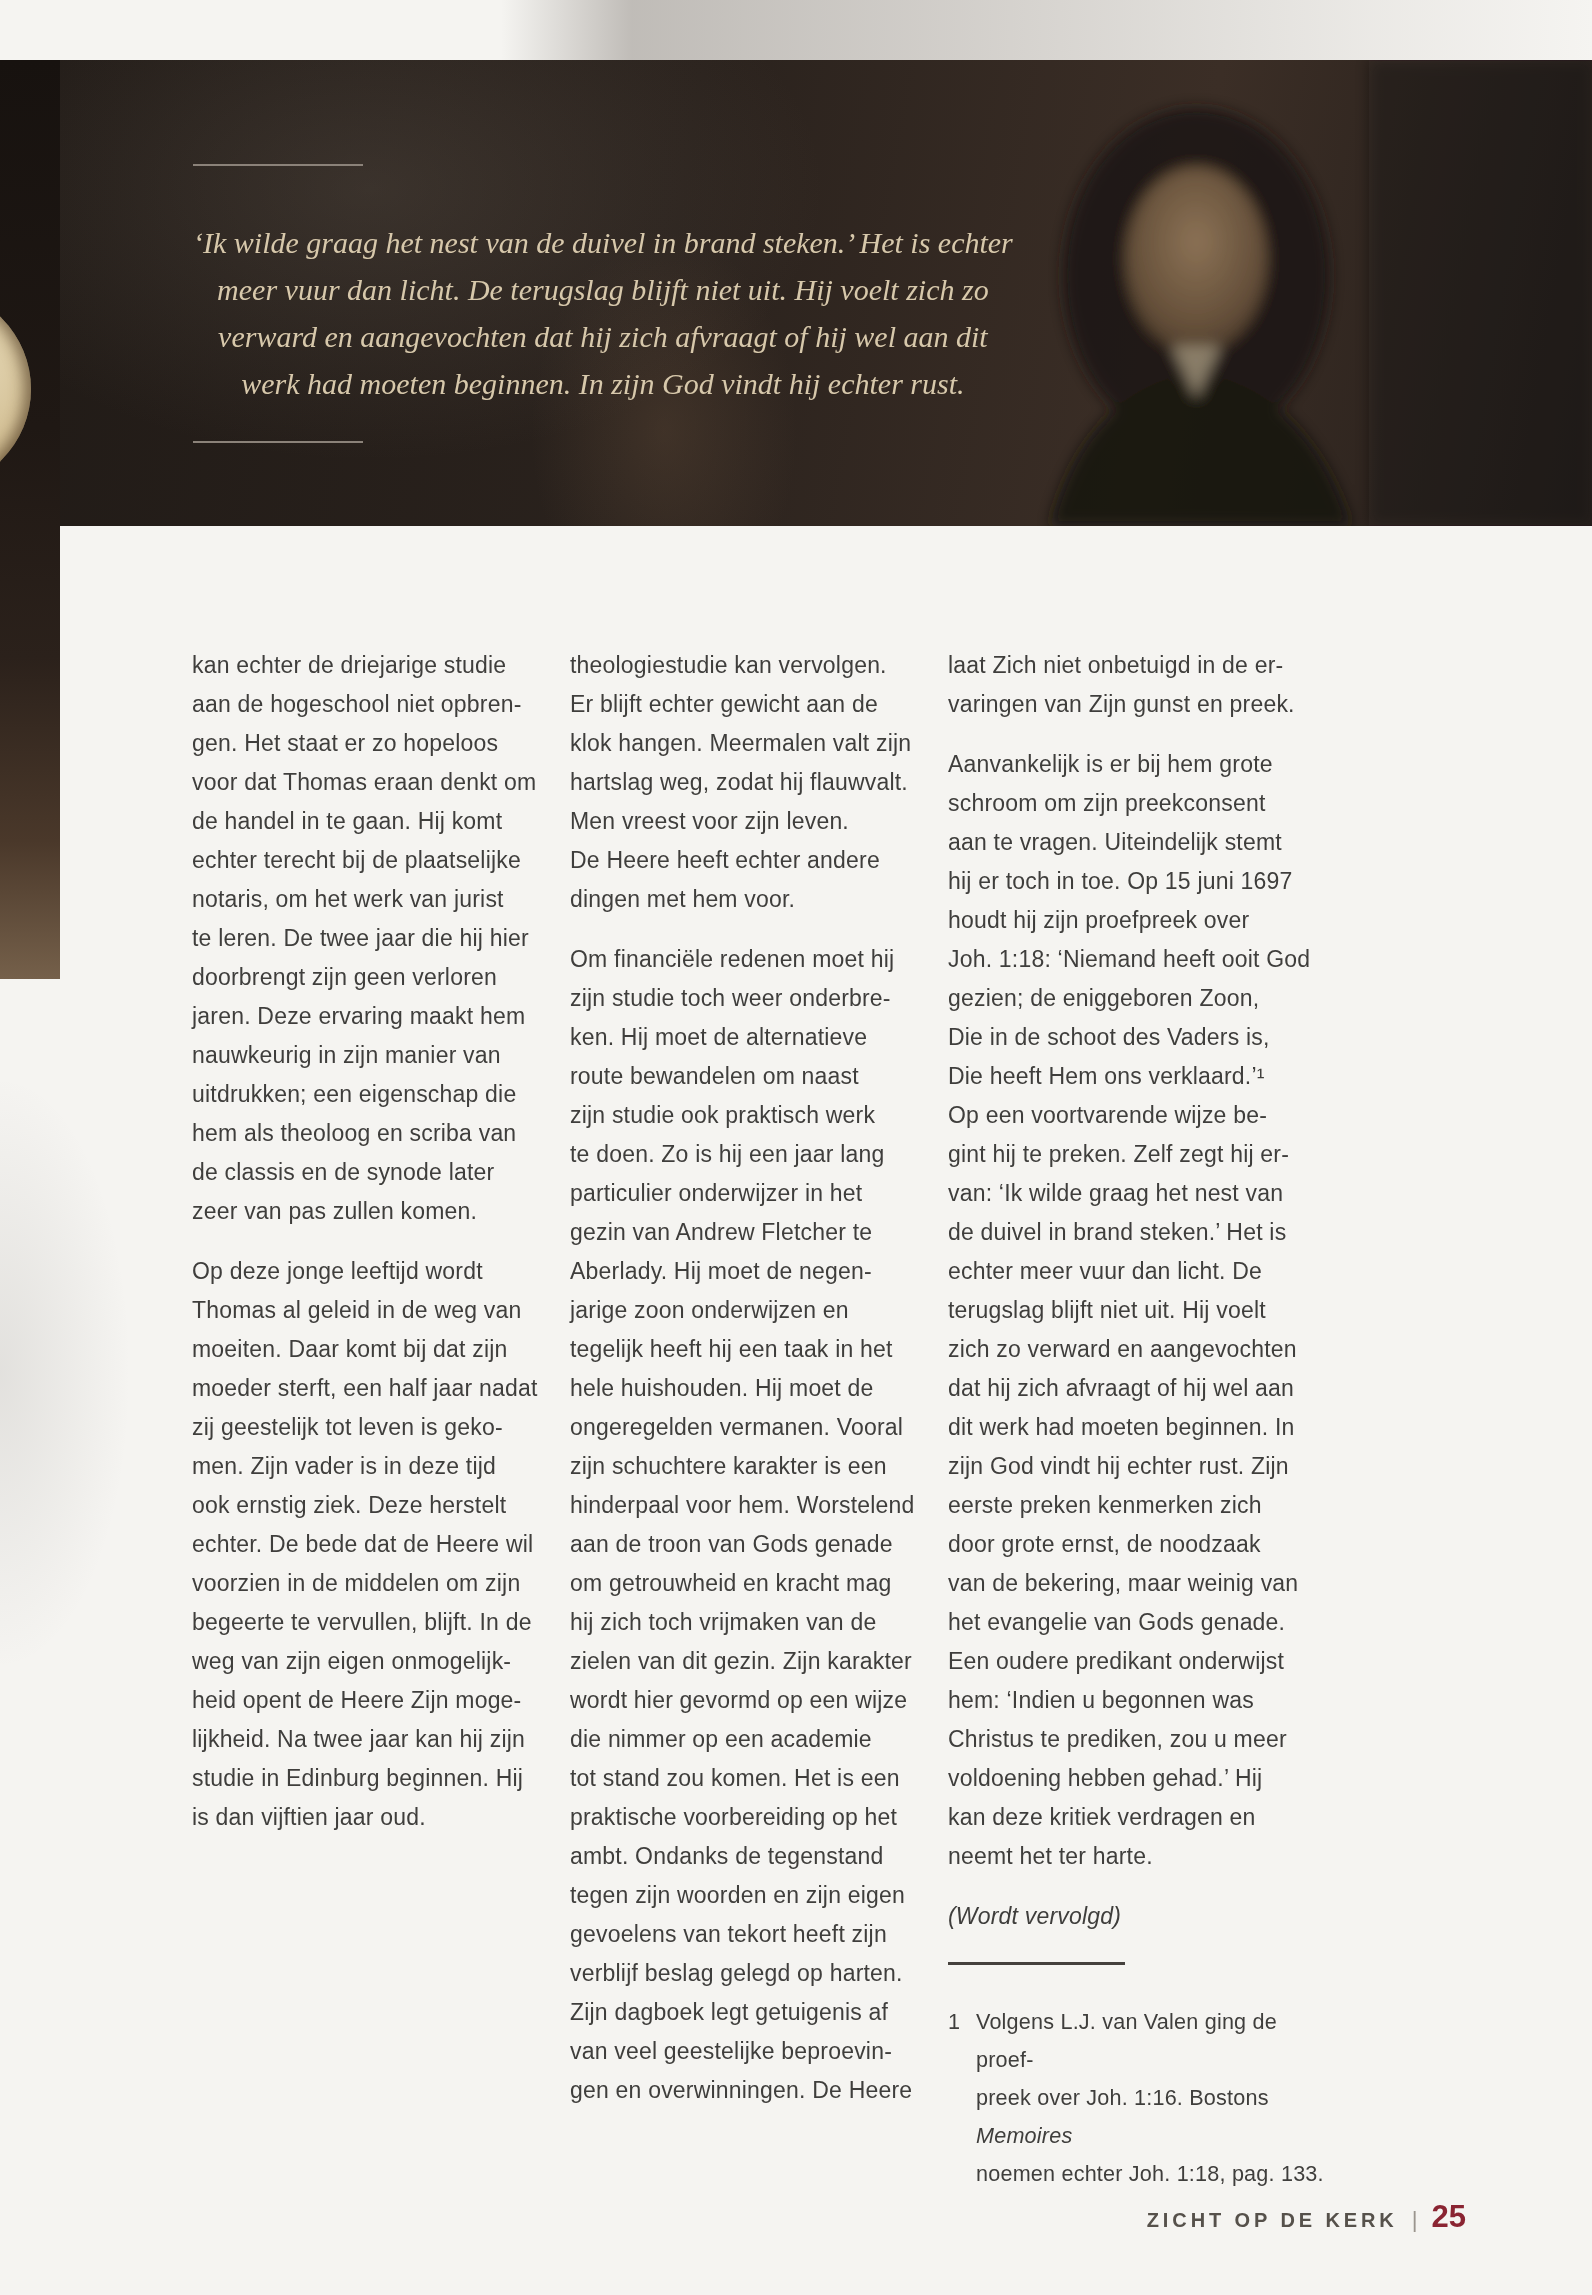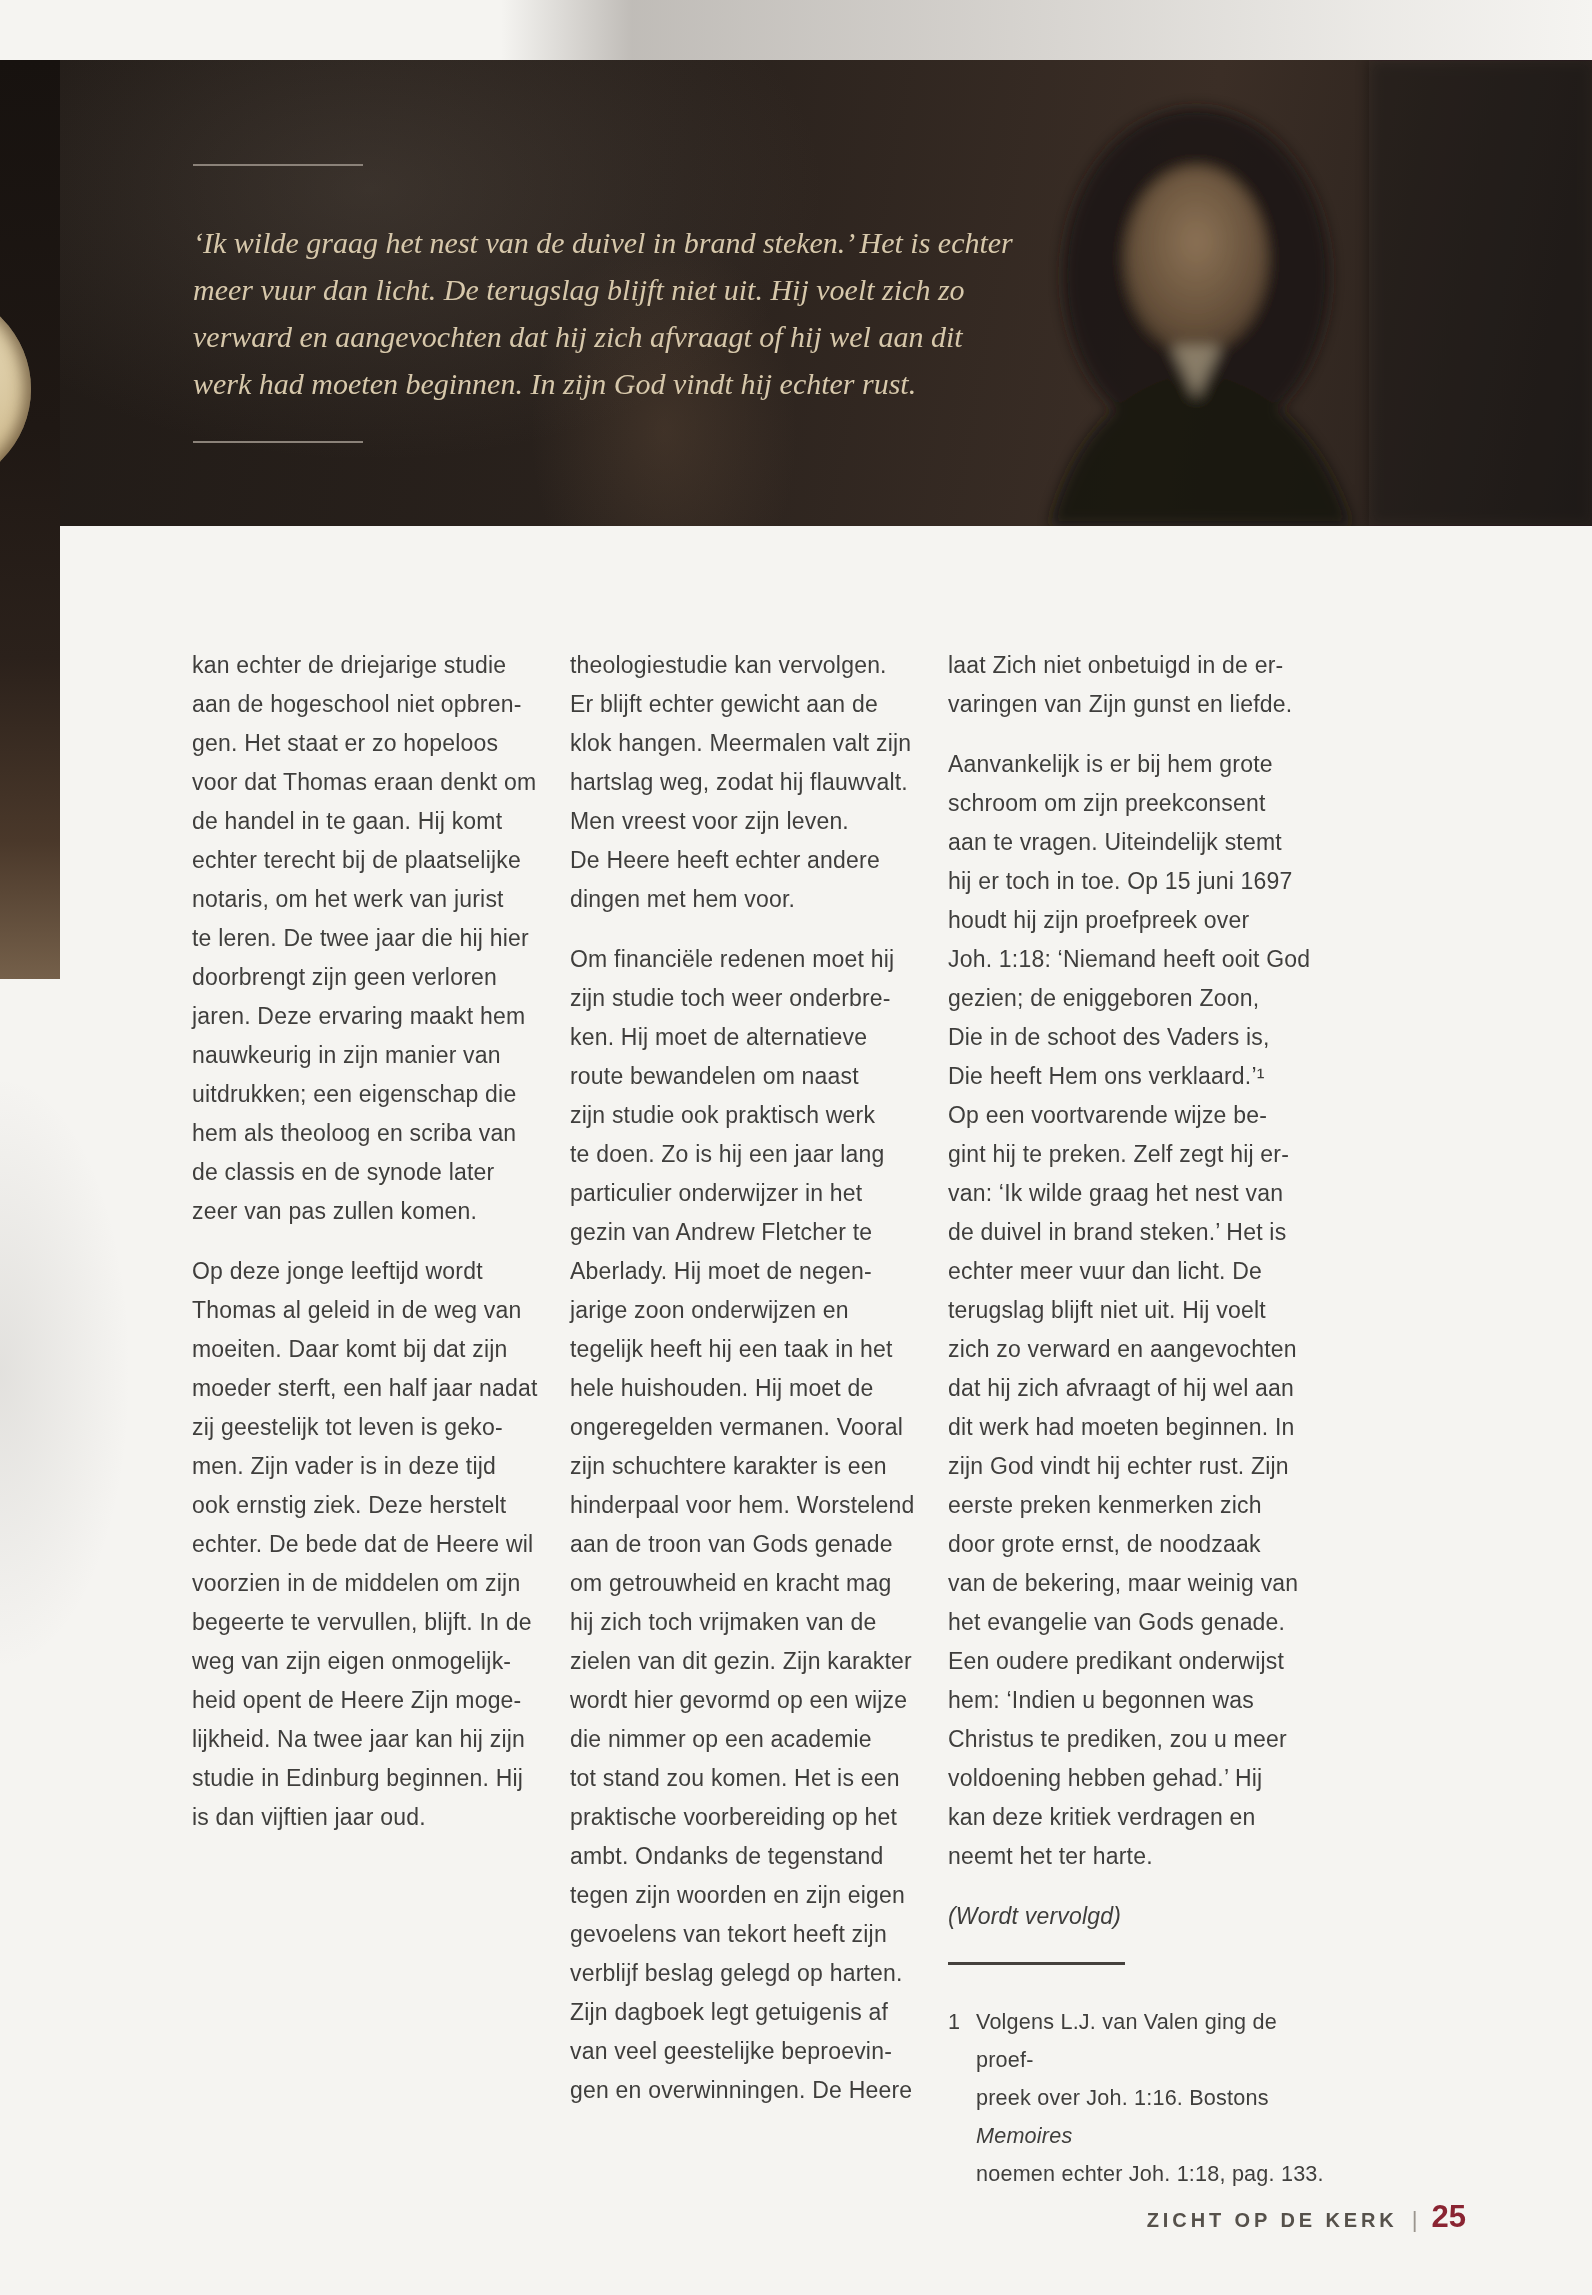--- a/index.html
+++ b/index.html
@@ -51,20 +51,21 @@
   .hero {
     position: absolute;
     left: 60px; top: 60px;
     width: 1533px; height: 466px;
     overflow: hidden;
     background:
       radial-gradient(ellipse 604px 362px at 311px 129px, rgba(122,110,98,.25), transparent 75%),
       radial-gradient(ellipse 190px 285px at 604px 371px, rgba(112,86,64,.30), transparent 70%),
       linear-gradient(100deg, #211b17 0%, #2a221d 40%, #3b2e26 72%, #241d19 100%);
     z-index: 1;
+    text-align: center;
   }
   .hero svg { position: absolute; right: 0; top: 0; opacity: .85; }
 
   .hero .rule {
     position: absolute;
     left: 133px;
     width: 170px; height: 1.7px;
     background: #8b8279;
   }
   .rule-top { top: 104px; }
@@ -245,21 +246,21 @@
 tegen zijn woorden en zijn eigen
 gevoelens van tekort heeft zijn
 verblijf beslag gelegd op harten.
 Zijn dagboek legt getuigenis af
 van veel geestelijke beproevin-
 gen en overwinningen. De Heere</p>
     </section>
 
     <section class="col">
       <p>laat Zich niet onbetuigd in de er-
-varingen van Zijn gunst en liefde.</p>
+varingen van Zijn gunst en preek.</p>
       <p>Aanvankelijk is er bij hem grote
 schroom om zijn preekconsent
 aan te vragen. Uiteindelijk stemt
 hij er toch in toe. Op 15 juni 1697
 houdt hij zijn proefpreek over
 Joh. 1:18: ‘Niemand heeft ooit God
 gezien; de eniggeboren Zoon,
 Die in de schoot des Vaders is,
 Die heeft Hem ons verklaard.’¹
 Op een voortvarende wijze be-

